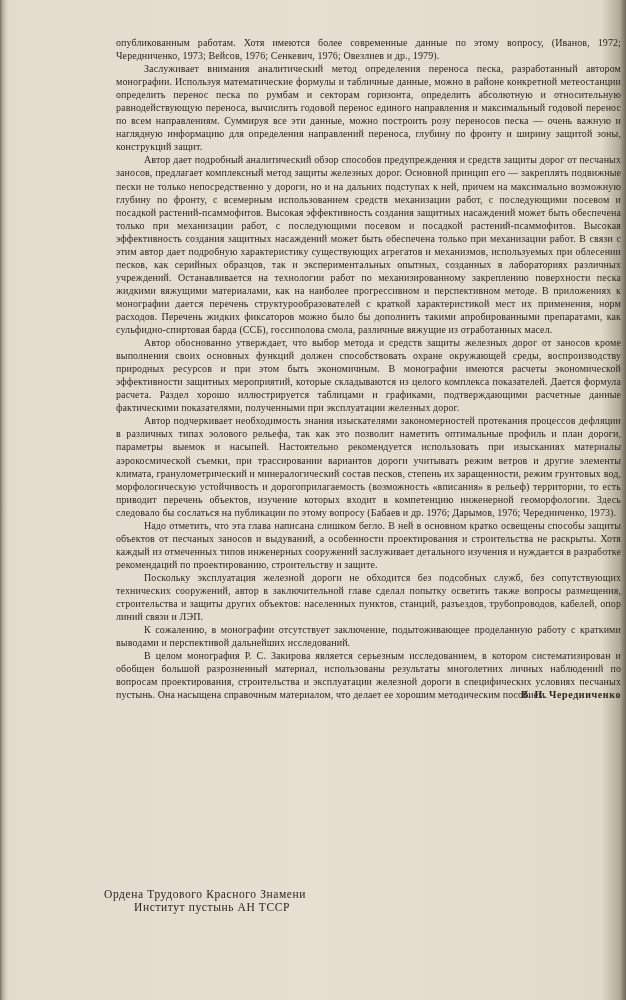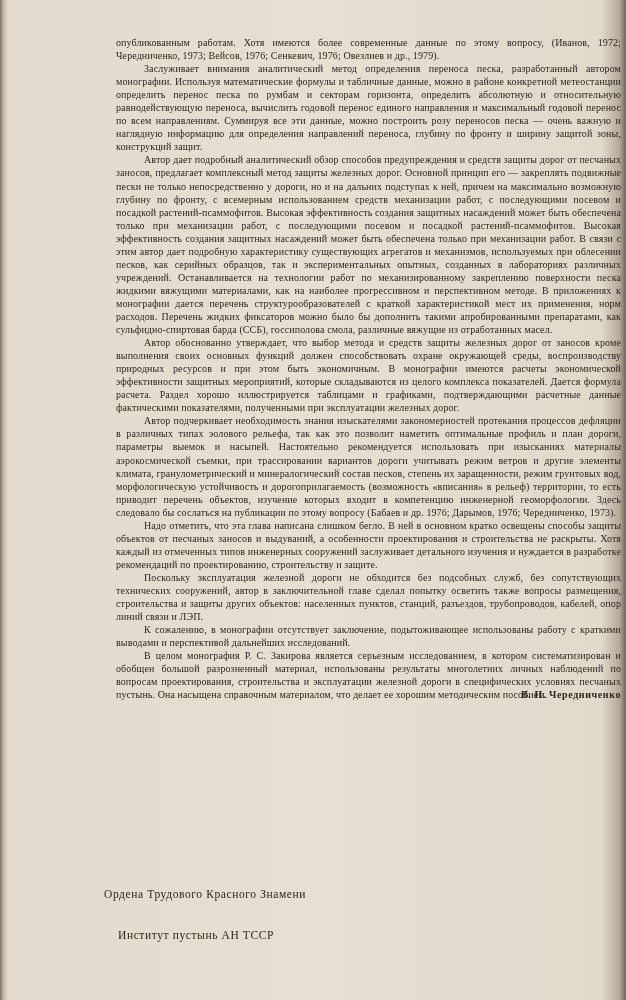--- a/index.html
+++ b/index.html
@@ -24,36 +24,37 @@
   .text p.ind { text-indent: 28px; }
   .sig {
     text-align: right; font-weight: bold; letter-spacing: 0.6px;
     margin-top: -13px;
   }
   .org {
     position: absolute; left: 104px; top: 888px;
     font-family: "Liberation Serif", serif;
     font-size: 11.5px; line-height: 13px; color: #2c2622;
     letter-spacing: 0.6px;
+    text-align: center;
   }
-  .org .l2 { padding-left: 14px; margin-top: 28px; }
+  .org .l2 { padding-left: 14px; }
 </style>
 </head>
 <body>
 
 <div class="page">
   <div class="text">
     <p>опубликованным работам. Хотя имеются более современные данные по этому вопросу, (Иванов, 1972; Чередниченко, 1973; Вейсов, 1976; Сенкевич, 1976; Овезлиев и др., 1979).</p>
     <p class="ind">Заслуживает внимания аналитический метод определения переноса песка, разработанный автором монографии. Используя математические формулы и табличные данные, можно в районе конкретной метеостанции определить перенос песка по румбам и секторам горизонта, определить абсолютную и относительную равнодействующую переноса, вычислить годовой перенос единого направления и максимальный годовой перенос по всем направлениям. Суммируя все эти данные, можно построить розу переносов песка — очень важную и наглядную информацию для определения направлений переноса, глубину по фронту и ширину защитой зоны, конструкций защит.</p>
     <p class="ind">Автор дает подробный аналитический обзор способов предупреждения и средств защиты дорог от песчаных заносов, предлагает комплексный метод защиты железных дорог. Основной принцип его — закреплять подвижные пески не только непосредственно у дороги, но и на дальних подступах к ней, причем на максимально возможную глубину по фронту, с всемерным использованием средств механизации работ, с последующими посевом и посадкой растений-псаммофитов. Высокая эффективность создания защитных насаждений может быть обеспечена только при механизации работ, с последующими посевом и посадкой растений-псаммофитов. Высокая эффективность создания защитных насаждений может быть обеспечена только при механизации работ. В связи с этим автор дает подробную характеристику существующих агрегатов и механизмов, используемых при облесении песков, как серийных образцов, так и экспериментальных опытных, созданных в лабораториях различных учреждений. Останавливается на технологии работ по механизированному закреплению поверхности песка жидкими вяжущими материалами, как на наиболее прогрессивном и перспективном методе. В приложениях к монографии дается перечень структурообразователей с краткой характеристикой мест их применения, норм расходов. Перечень жидких фиксаторов можно было бы дополнить такими апробированными препаратами, как сульфидно-спиртовая барда (ССБ), госсиполова смола, различные вяжущие из отработанных масел.</p>
     <p class="ind">Автор обоснованно утверждает, что выбор метода и средств защиты железных дорог от заносов кроме выполнения своих основных функций должен способствовать охране окружающей среды, воспроизводству природных ресурсов и при этом быть экономичным. В монографии имеются расчеты экономической эффективности защитных мероприятий, которые складываются из целого комплекса показателей. Дается формула расчета. Раздел хорошо иллюстрируется таблицами и графиками, подтверждающими расчетные данные фактическими показателями, полученными при эксплуатации железных дорог.</p>
     <p class="ind">Автор подчеркивает необходимость знания изыскателями закономерностей протекания процессов дефляции в различных типах эолового рельефа, так как это позволит наметить оптимальные профиль и план дороги, параметры выемок и насыпей. Настоятельно рекомендуется использовать при изысканиях материалы аэрокосмической съемки, при трассировании вариантов дороги учитывать режим ветров и другие элементы климата, гранулометрический и минералогический состав песков, степень их заращенности, режим грунтовых вод, морфологическую устойчивость и дорогоприлагаемость (возможность «вписания» в рельеф) территории, то есть приводит перечень объектов, изучение которых входит в компетенцию инженерной геоморфологии. Здесь следовало бы сослаться на публикации по этому вопросу (Бабаев и др. 1976; Дарымов, 1976; Чередниченко, 1973).</p>
     <p class="ind">Надо отметить, что эта глава написана слишком бегло. В ней в основном кратко освещены способы защиты объектов от песчаных заносов и выдуваний, а особенности проектирования и строительства не раскрыты. Хотя каждый из отмеченных типов инженерных сооружений заслуживает детального изучения и нуждается в разработке рекомендаций по проектированию, строительству и защите.</p>
     <p class="ind">Поскольку эксплуатация железной дороги не обходится без подсобных служб, без сопутствующих технических сооружений, автор в заключительной главе сделал попытку осветить также вопросы размещения, строительства и защиты других объектов: населенных пунктов, станций, разъездов, трубопроводов, кабелей, опор линий связи и ЛЭП.</p>
-    <p class="ind">К сожалению, в монографии отсутствует заключение, подытоживающее использованы работу с краткими выводами и перспективой дальнейших исследований.</p>
+    <p class="ind">К сожалению, в монографии отсутствует заключение, подытоживающее проделанную работу с краткими выводами и перспективой дальнейших исследований.</p>
     <p class="ind">В целом монография Р. С. Закирова является серьезным исследованием, в котором систематизирован и обобщен большой разрозненный материал, использованы результаты многолетних личных наблюдений по вопросам проектирования, строительства и эксплуатации железной дороги в специфических условиях песчаных пустынь. Она насыщена справочным материалом, что делает ее хорошим методическим пособием.</p>
     <div class="sig">В. П. Чередниченко</div>
   </div>
   <div class="org">
     <div>Ордена Трудового Красного Знамени</div>
     <div class="l2">Институт пустынь АН ТССР</div>
   </div>
 </div>
 
 </body></html>

